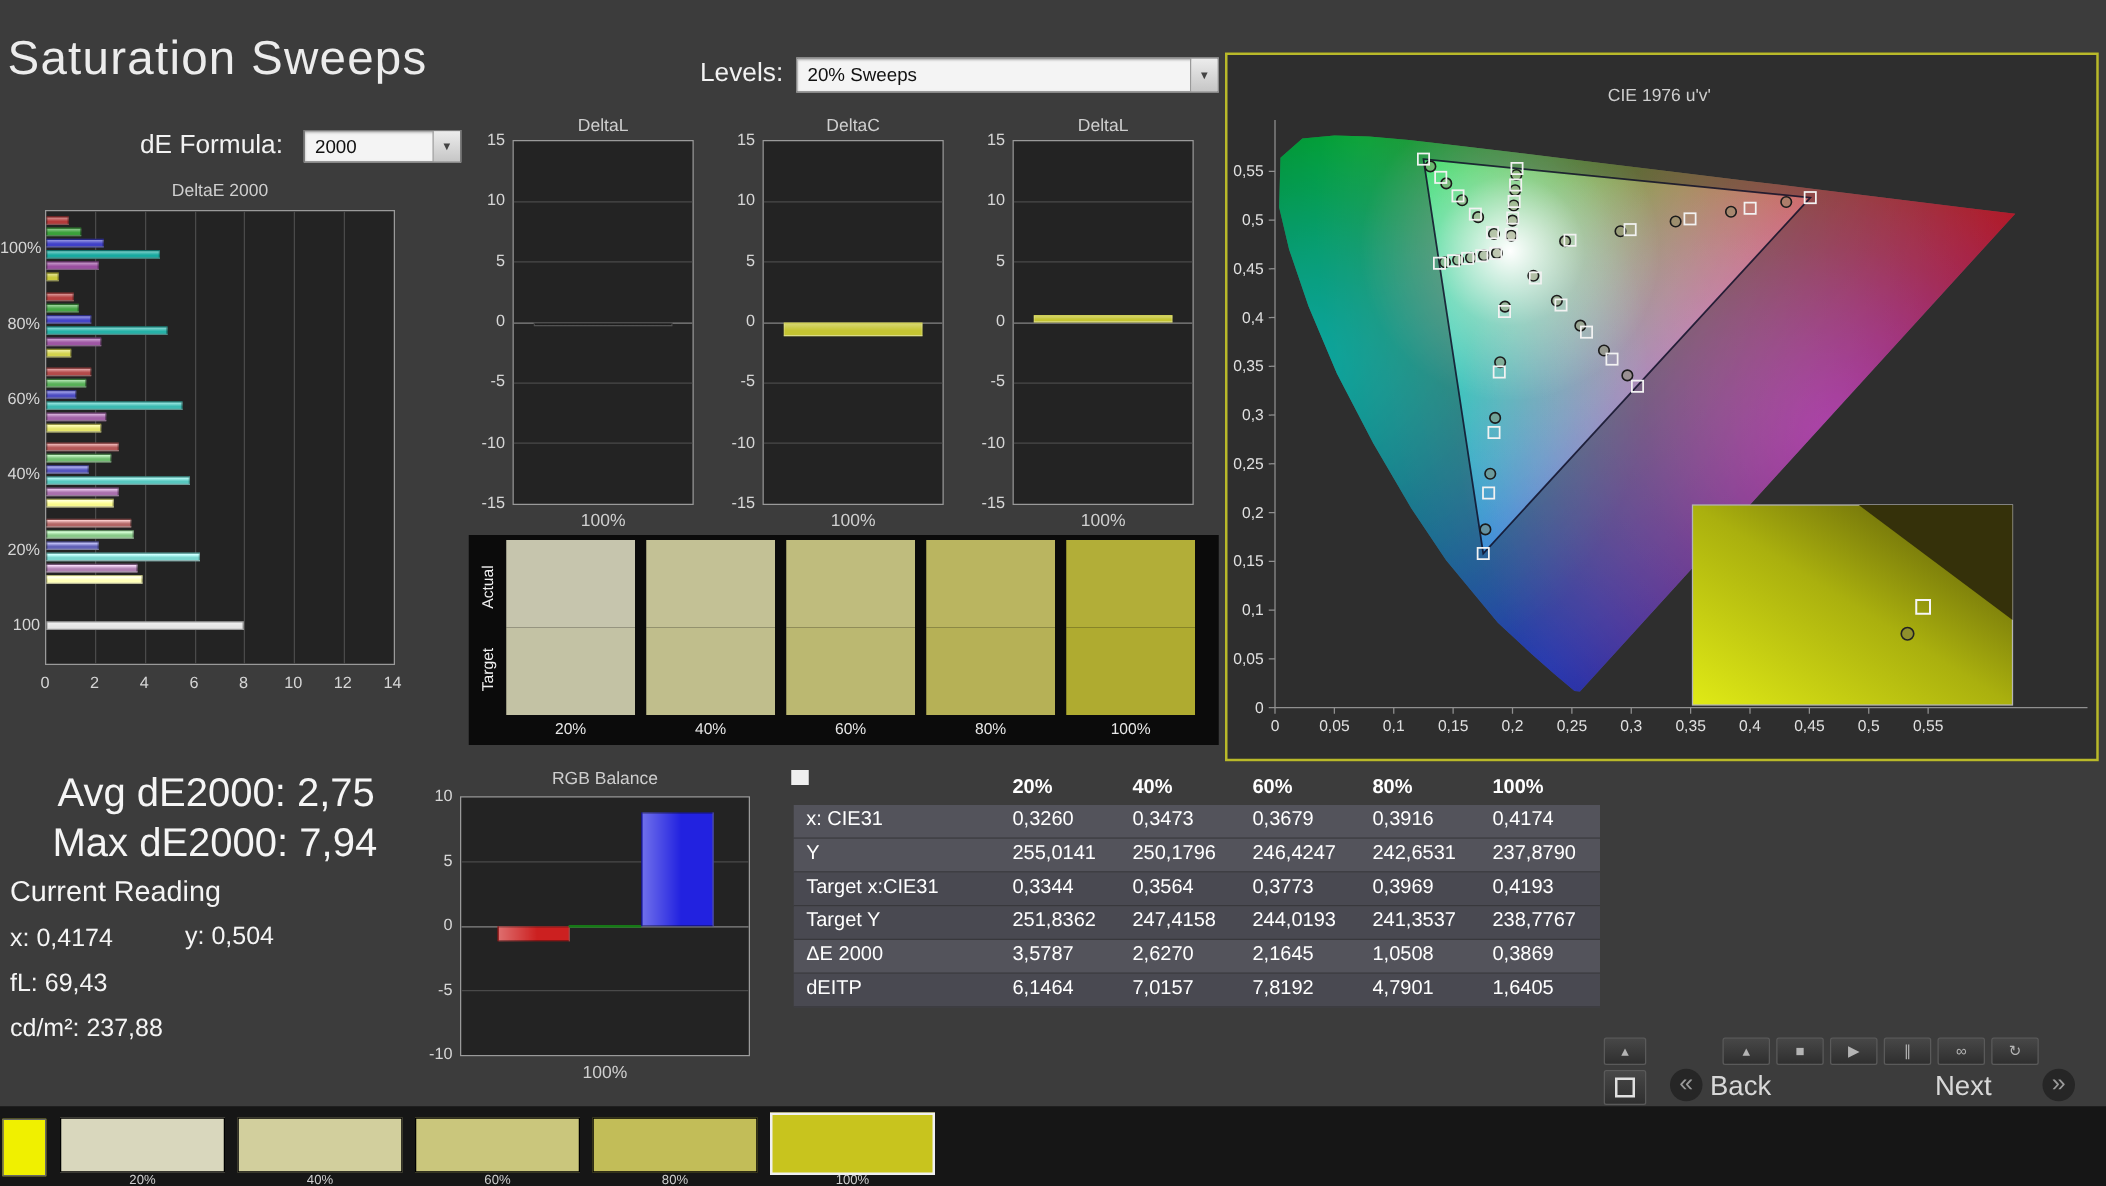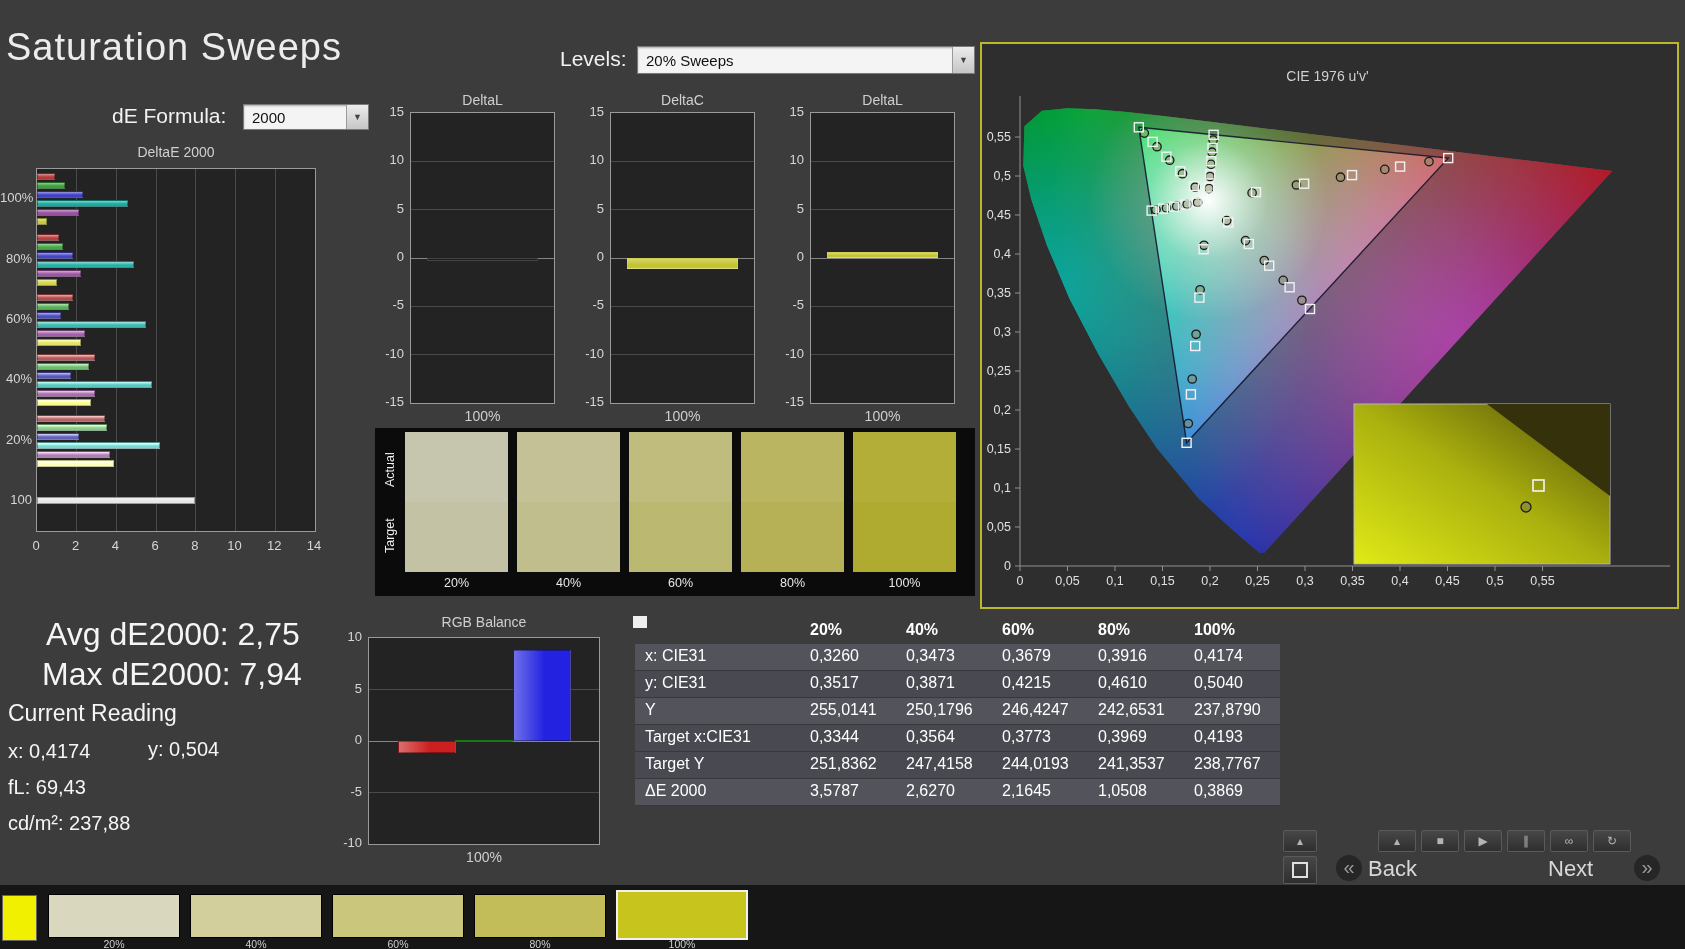--- a/index.html
+++ b/index.html
@@ -373,28 +373,20 @@
         <div class="tc val">100%</div>
       </div>
       <div class="tr">
         <div class="tc label">x: CIE31</div>
         <div class="tc val">0,3260</div>
         <div class="tc val">0,3473</div>
         <div class="tc val">0,3679</div>
         <div class="tc val">0,3916</div>
         <div class="tc val">0,4174</div>
       </div>
-      <div class="tr alt">
-        <div class="tc label">y: CIE31</div>
-        <div class="tc val">0,3517</div>
-        <div class="tc val">0,3871</div>
-        <div class="tc val">0,4215</div>
-        <div class="tc val">0,4610</div>
-        <div class="tc val">0,5040</div>
-      </div>
       <div class="tr">
         <div class="tc label">Y</div>
         <div class="tc val">255,0141</div>
         <div class="tc val">250,1796</div>
         <div class="tc val">246,4247</div>
         <div class="tc val">242,6531</div>
         <div class="tc val">237,8790</div>
       </div>
       <div class="tr alt">
         <div class="tc label">Target x:CIE31</div>
@@ -412,20 +404,28 @@
         <div class="tc val">241,3537</div>
         <div class="tc val">238,7767</div>
       </div>
       <div class="tr">
         <div class="tc label">ΔE 2000</div>
         <div class="tc val">3,5787</div>
         <div class="tc val">2,6270</div>
         <div class="tc val">2,1645</div>
         <div class="tc val">1,0508</div>
         <div class="tc val">0,3869</div>
+      </div>
+      <div class="tr alt">
+        <div class="tc label">dEITP</div>
+        <div class="tc val">6,1464</div>
+        <div class="tc val">7,0157</div>
+        <div class="tc val">7,8192</div>
+        <div class="tc val">4,7901</div>
+        <div class="tc val">1,6405</div>
       </div>
     </div>
   <div class="abs" style="left:633px;top:616px;width:14px;height:12px;background:#f0f0f0"></div>
 
   <div id="bottombar">
       <div class="abs" style="left: 2px; top: 10px; width: 33px; height: 44px; background: rgb(240, 240, 0); border: 1px solid rgb(102, 102, 102);"></div>
       <div class="bswatch" style="left: 48px; background: rgb(217, 215, 189);"></div>
       <div class="bswatch-label" style="left: 48px;">20%</div>
       <div class="bswatch" style="left: 190px; background: rgb(210, 207, 157);"></div>
       <div class="bswatch-label" style="left: 190px;">40%</div>

